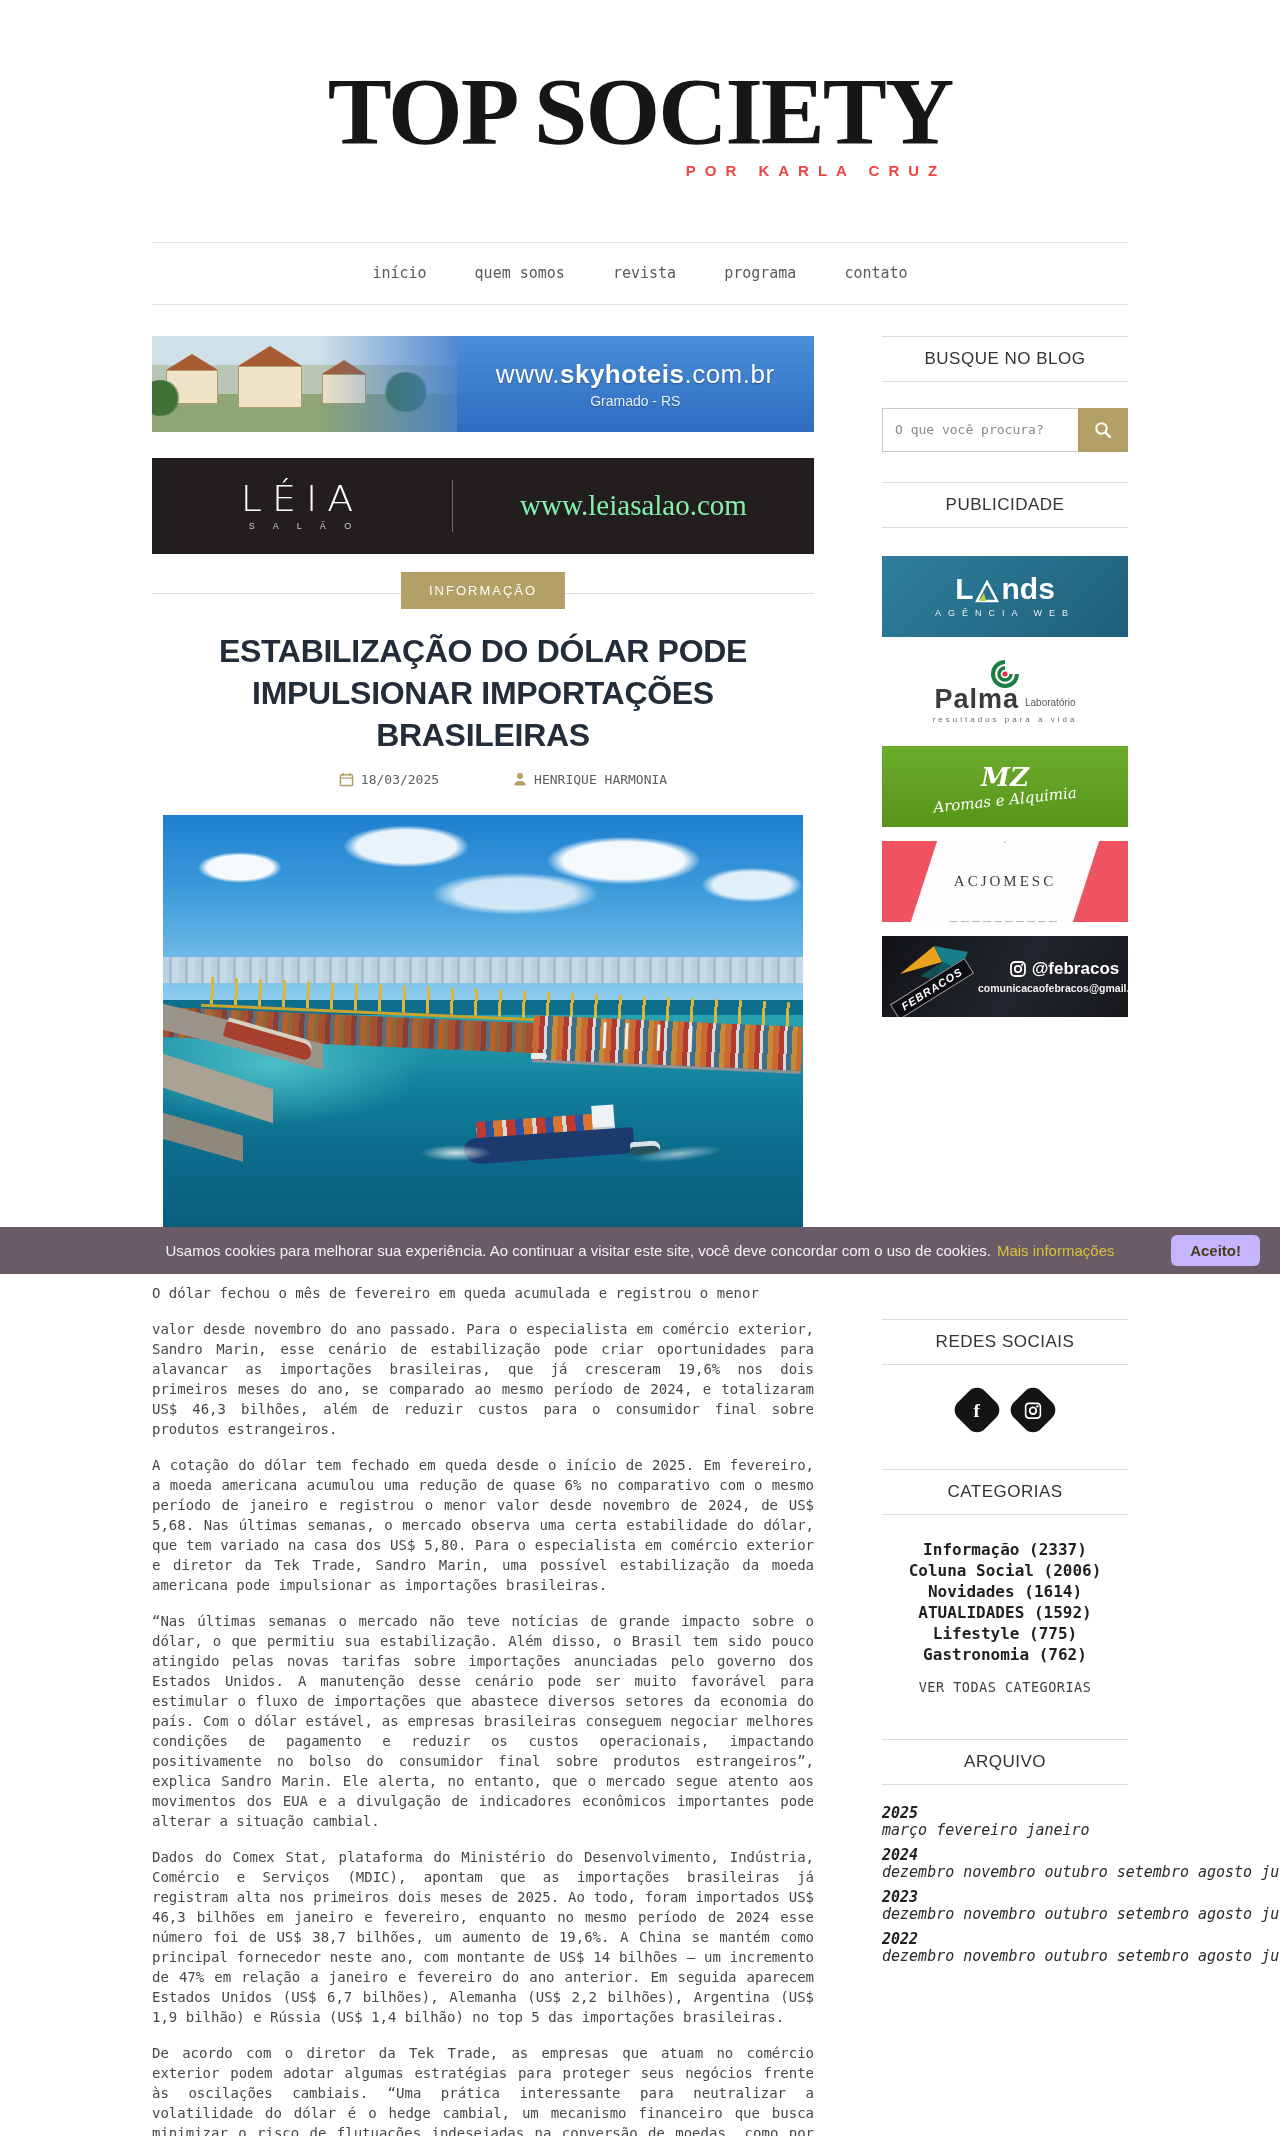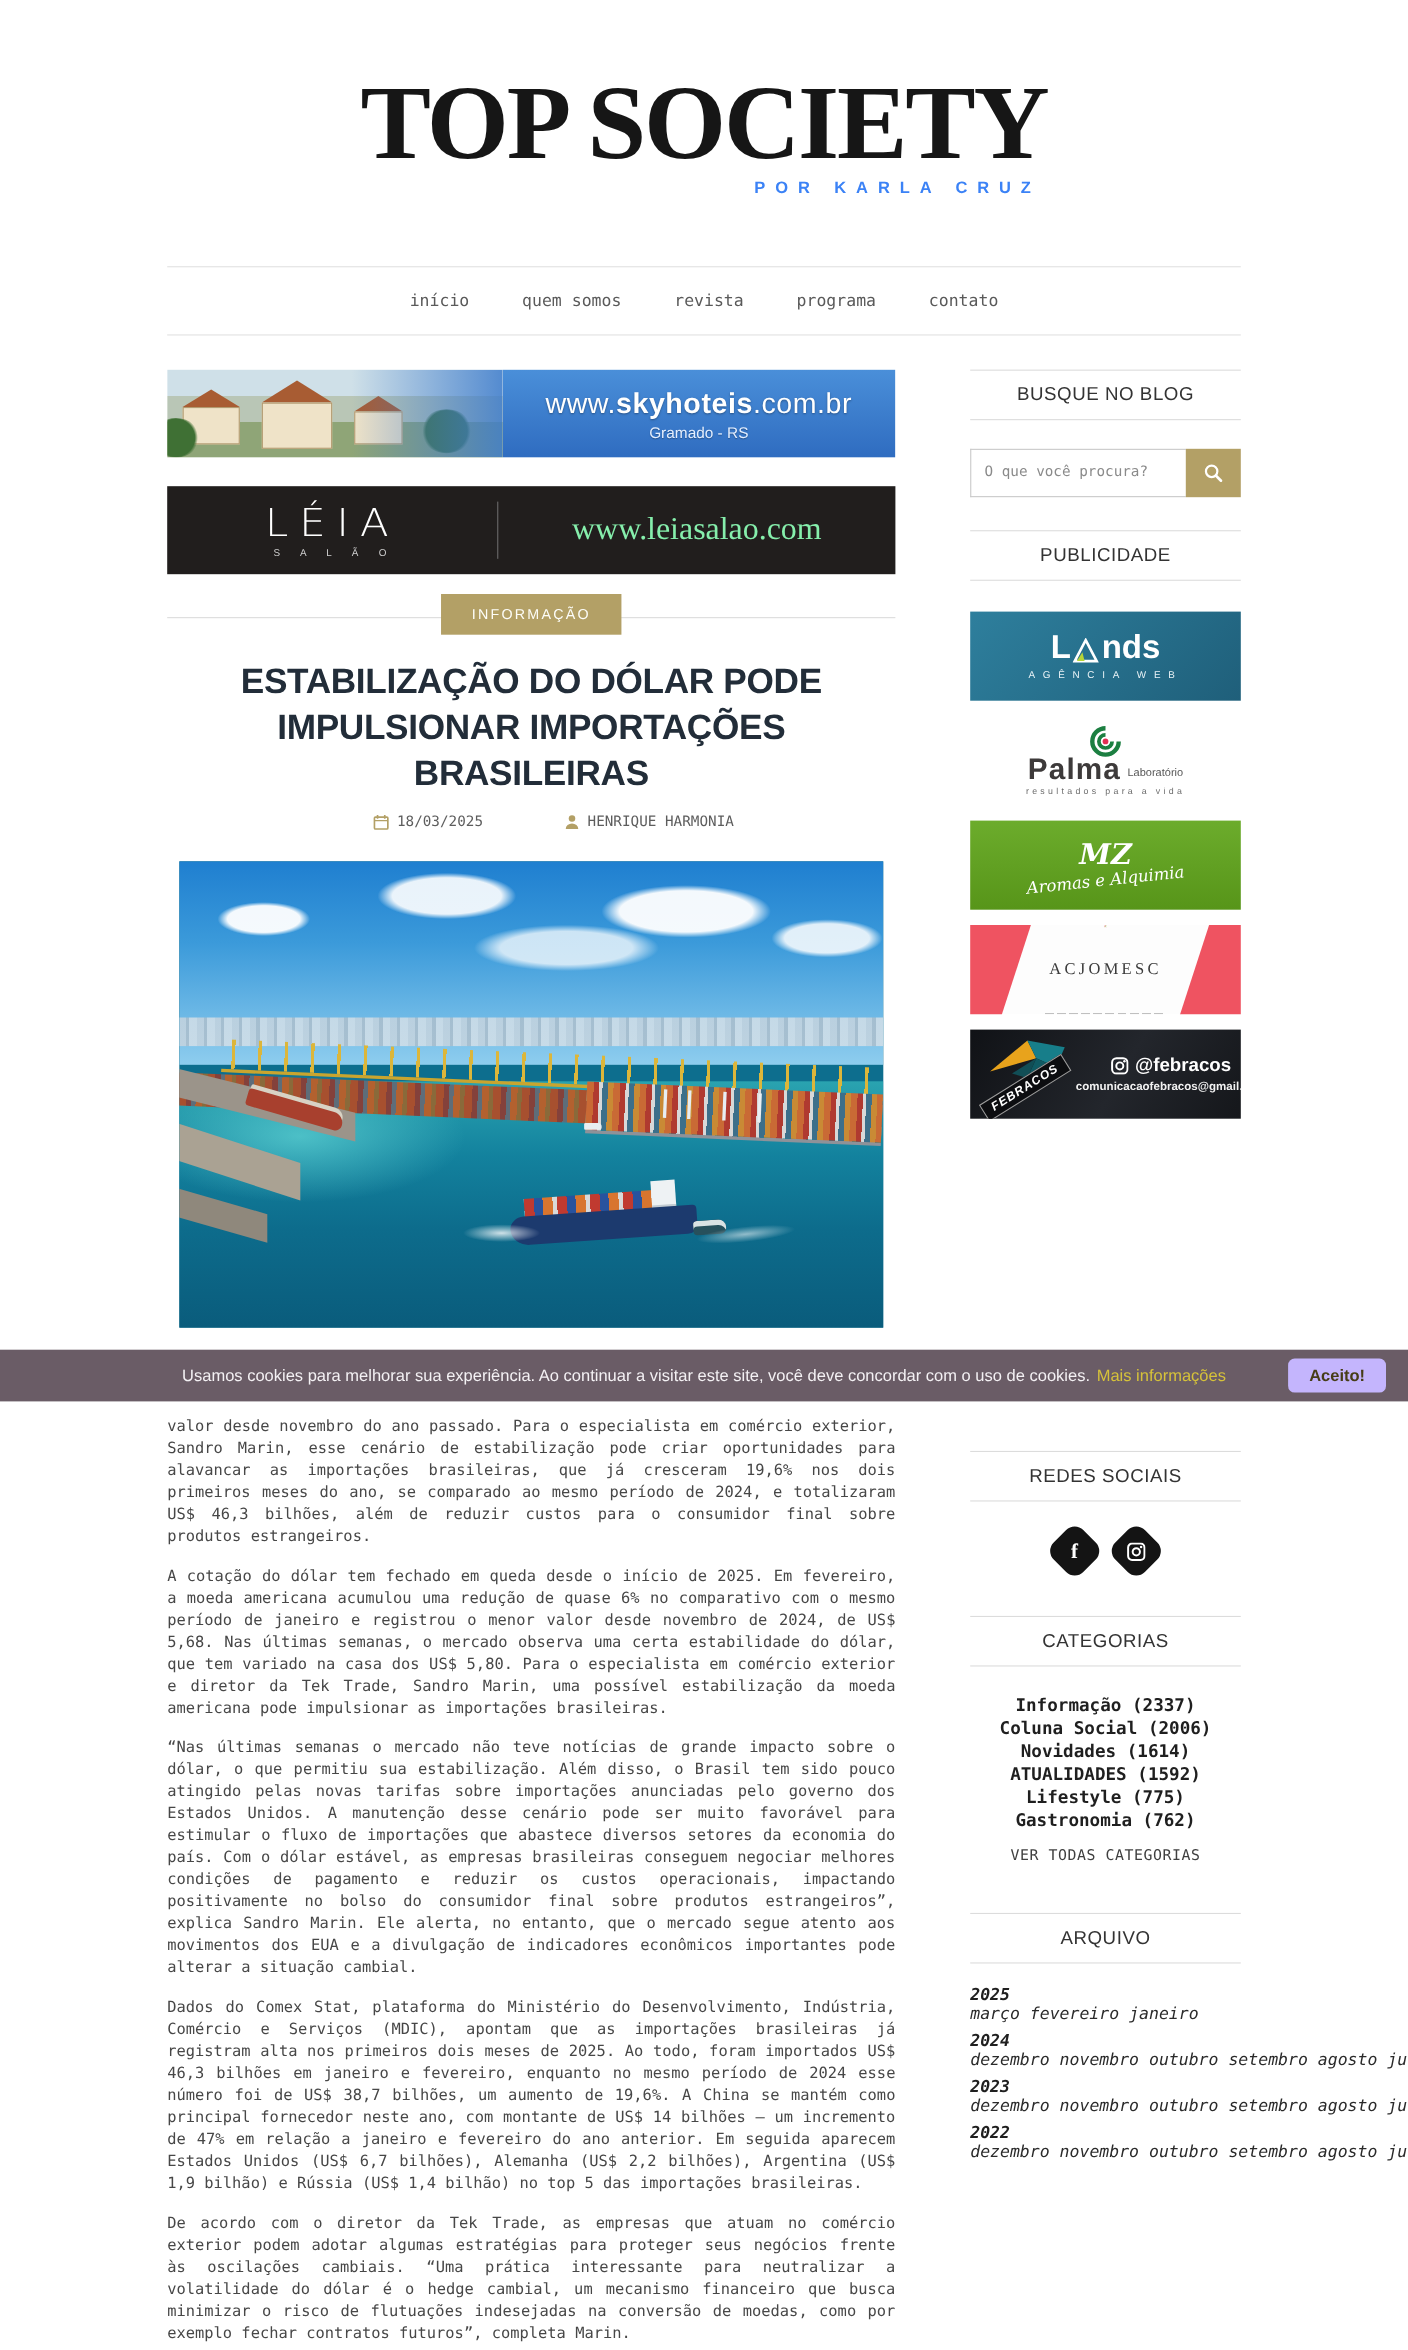--- a/index.html
+++ b/index.html
@@ -9,34 +9,34 @@
   a { text-decoration:none; color:inherit; cursor:pointer; }
 
   .page { width:976px; margin:0 auto; }
 
   
   .masthead { padding-top:62px; text-align:center; }
   .logo-block { display:inline-block; }
   .logo { font-family:"Liberation Serif","DejaVu Serif",serif; font-weight:bold;
           font-size:96px; line-height:1.04; letter-spacing:-2px; color:#161616; }
   .tagline { text-align:right; font-size:15px; font-weight:bold; letter-spacing:9px;
-             color:#3b82f6; margin-top:0; padding-right:6px; }
+             color:#ef4444; margin-top:0; padding-right:6px; }
 
   
   .mainnav { margin-top:62px; height:63px; border-top:1px solid #e1e1e1; border-bottom:1px solid #e1e1e1;
              display:flex; align-items:center; justify-content:center; gap:48px;
              font-family:"DejaVu Sans Mono",monospace; font-size:15px; color:#5a5a5a; }
 
   
   .main { display:flex; margin-top:31px; align-items:flex-start; }
   .col-left { width:662px; }
   .col-right { width:246px; margin-left:68px; }
 
   
-  .banner { display:block; height:80px; position:relative; overflow:hidden; }
+  .banner { display:block; height:96px; position:relative; overflow:hidden; }
   .banner.sky { margin-bottom:26px; display:flex; }
   .sky-photo { width:46%; position:relative; overflow:hidden;
      background:linear-gradient(180deg,#cfe0e8 0 30%,#b9c6b6 30% 60%,#8fa577 60% 100%); }
   .house { position:absolute; }
   .house .body { background:#efe3c8; border:1px solid #b29a6f; }
   .house .roof { width:0; height:0; border-left-style:solid; border-right-style:solid; border-bottom-style:solid;
                  border-left-color:transparent; border-right-color:transparent; border-bottom-color:#a85c33; }
   .tree { position:absolute; background:radial-gradient(circle,#3f7034 0 60%,rgba(63,112,52,0) 70%); border-radius:50%; }
   .sky-fade { position:absolute; inset:0; background:linear-gradient(90deg,rgba(74,143,217,0) 55%,rgba(62,124,204,.85) 100%); }
   .sky-right { width:54%; background:linear-gradient(180deg,#4a8fd9,#2f6cc0); color:#fff;

